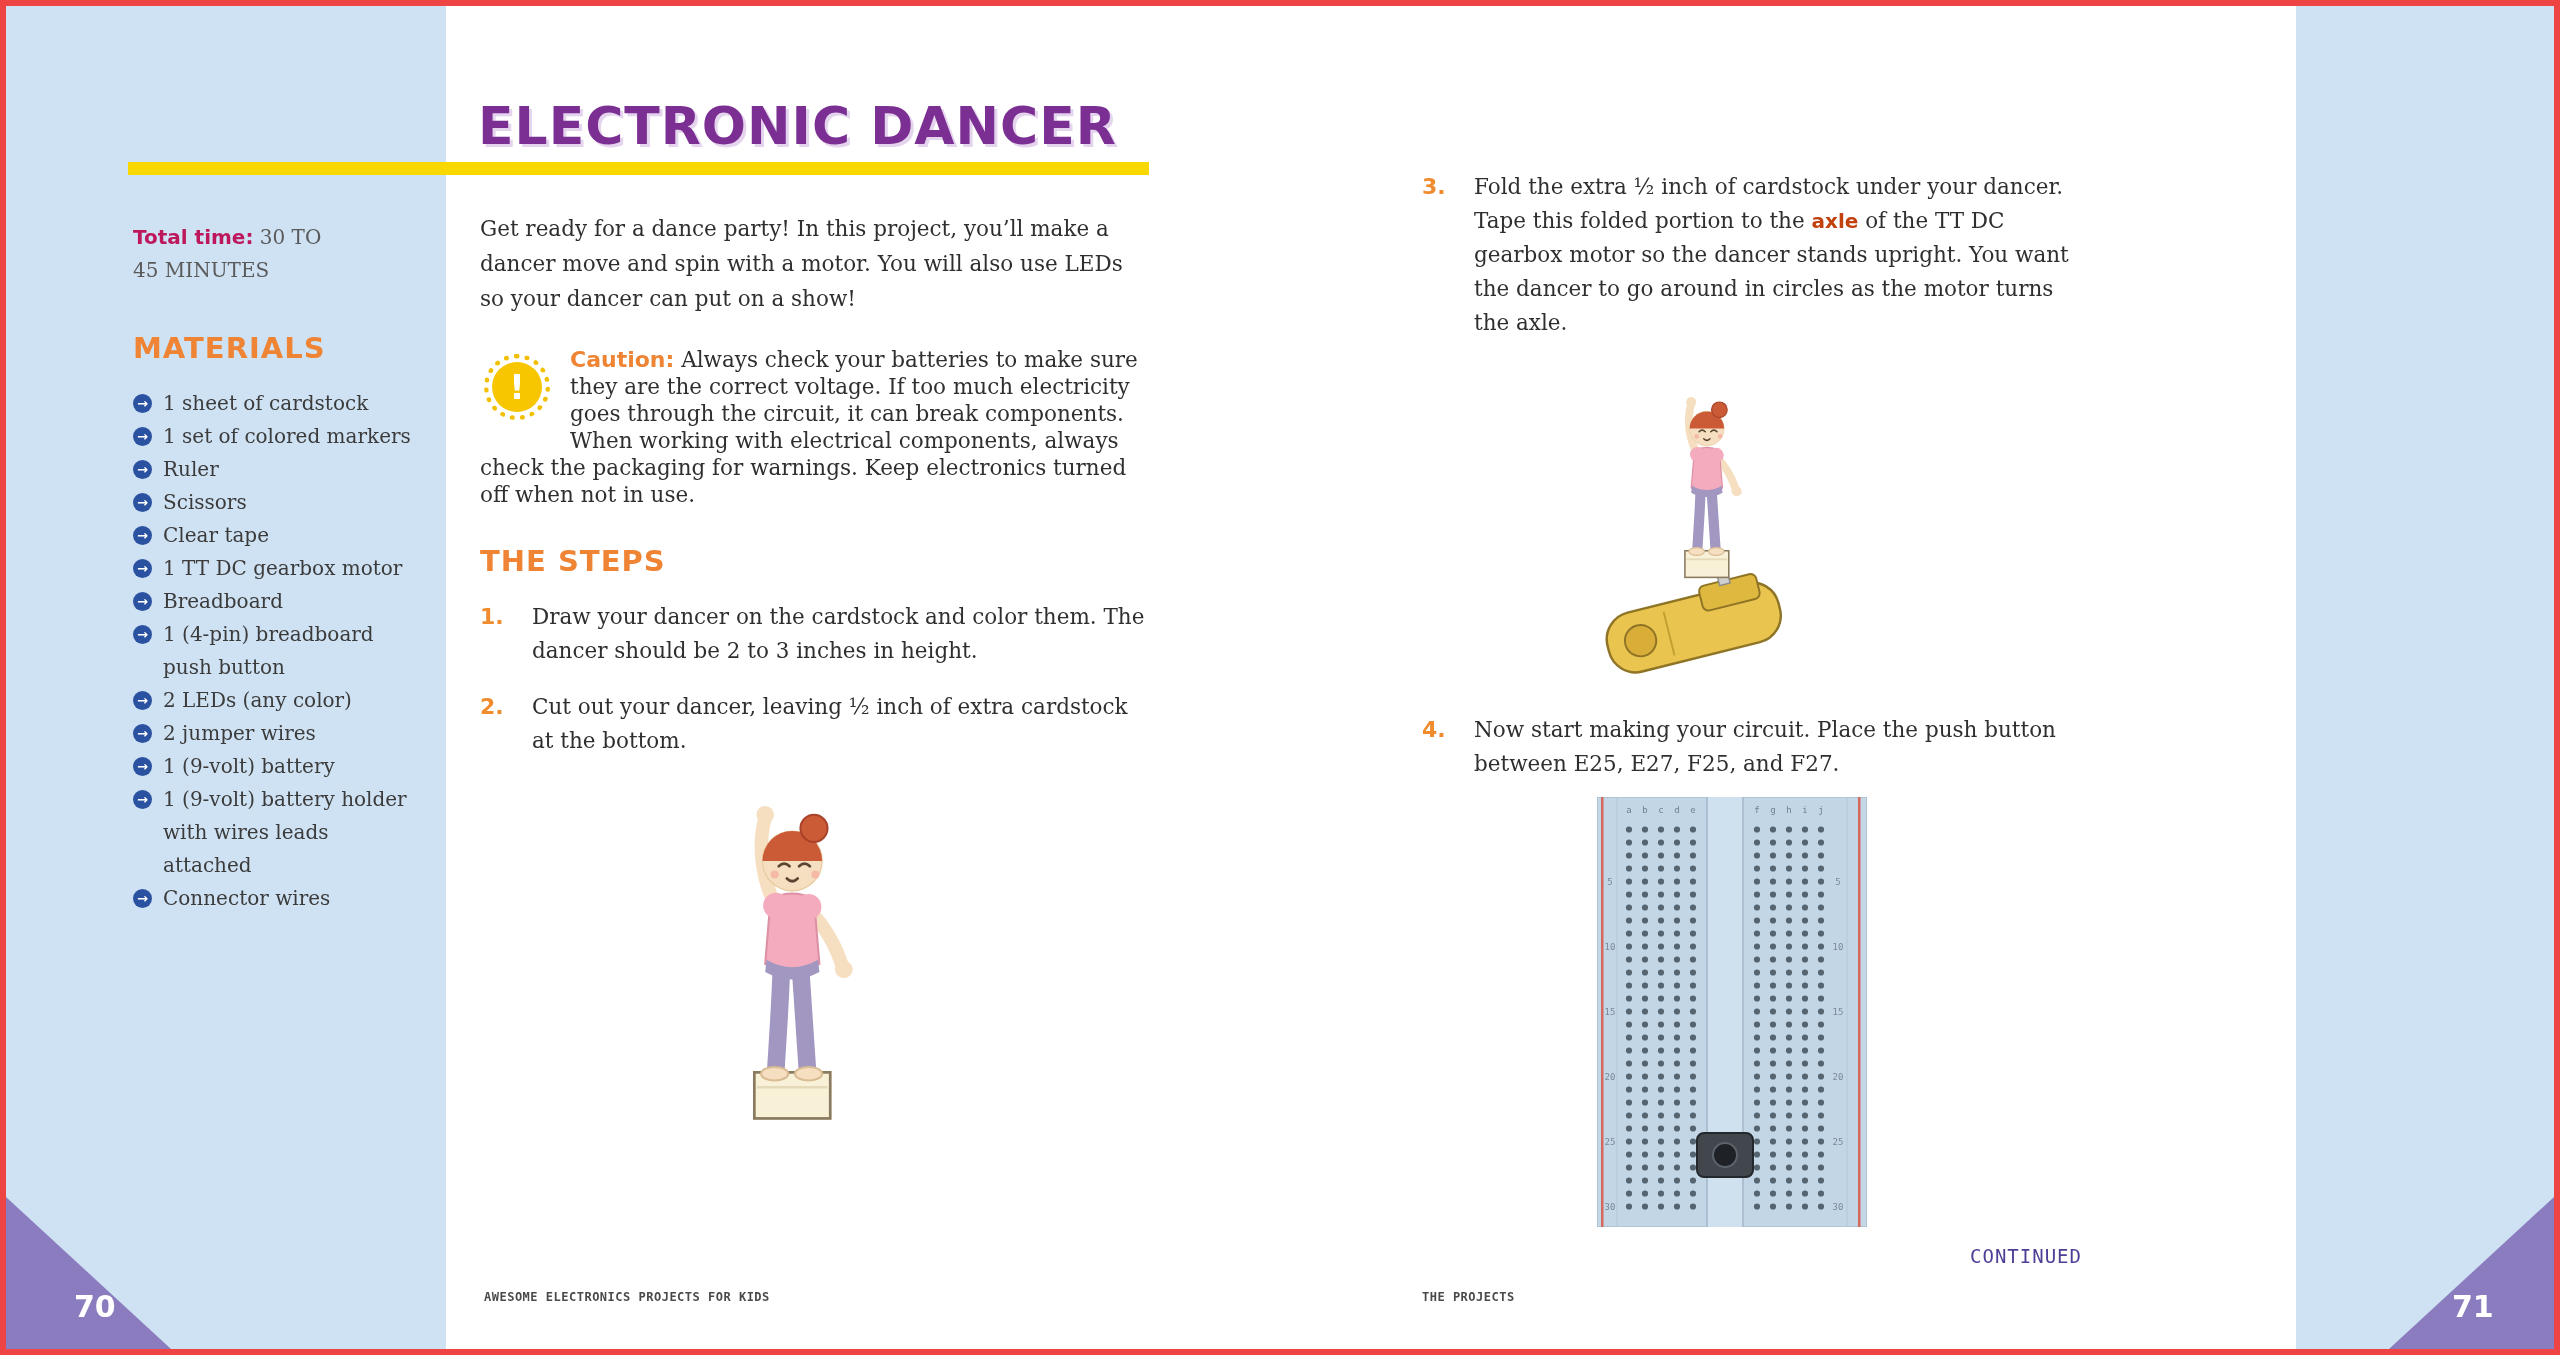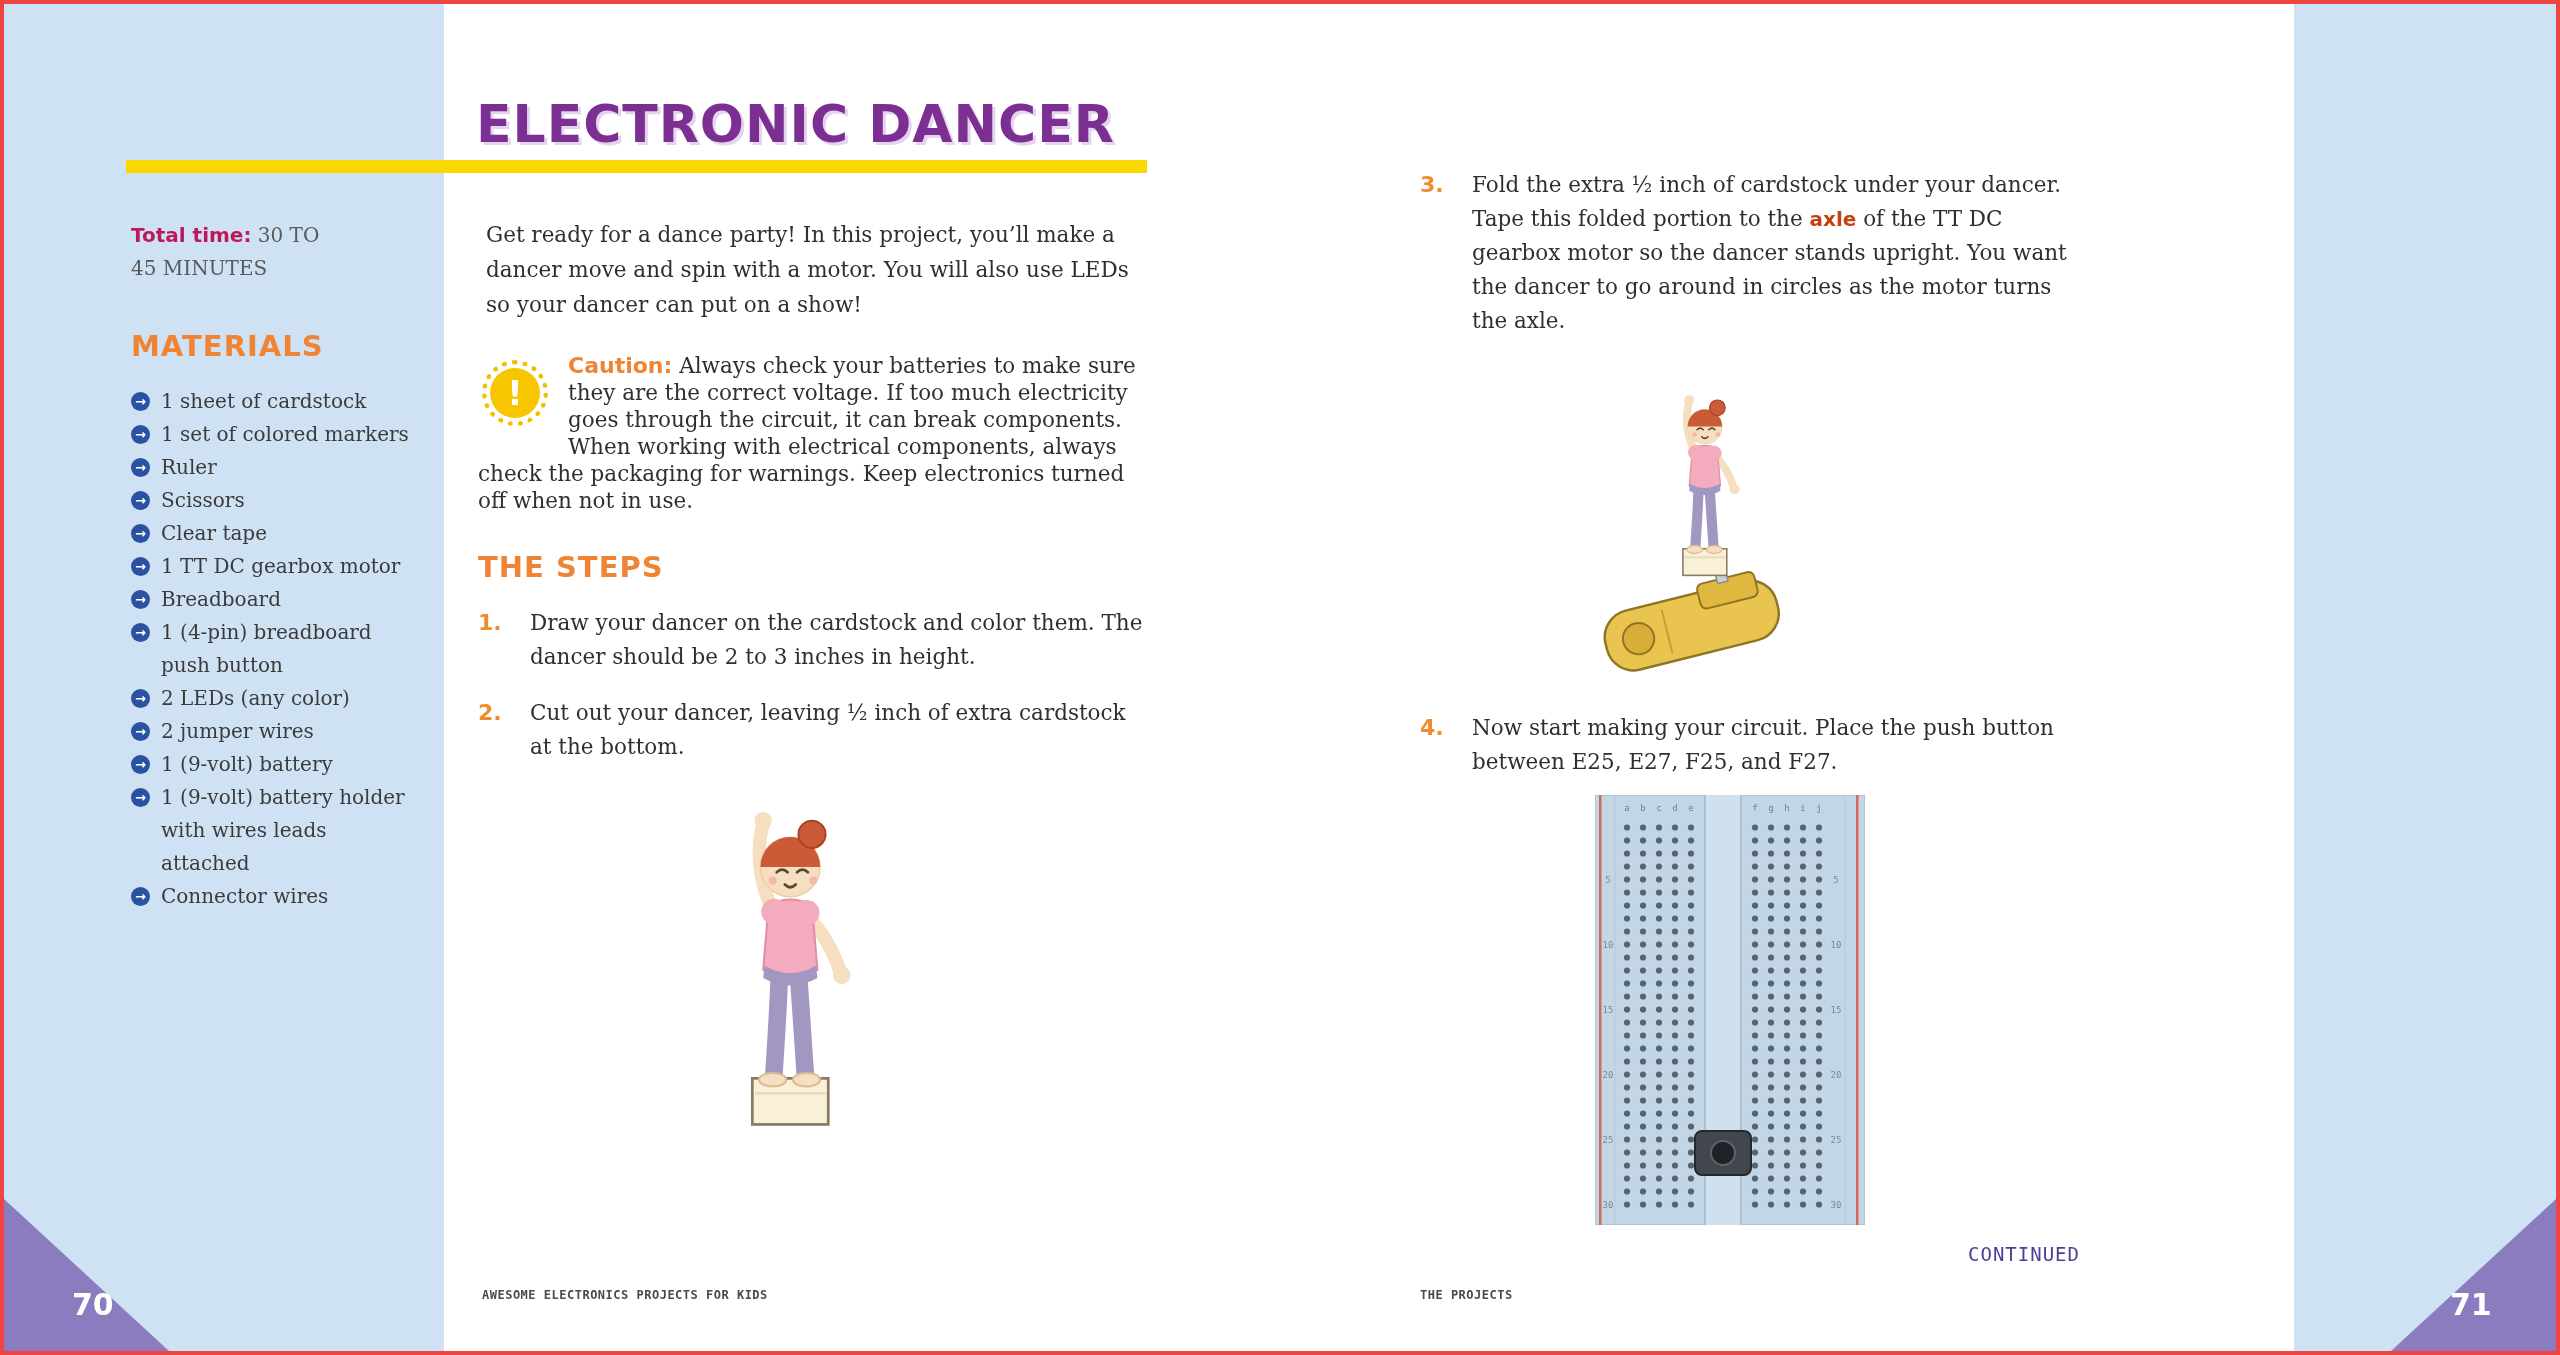--- a/index.html
+++ b/index.html
@@ -1,18 +1,18 @@
 <!DOCTYPE html>
 <html><head>
 <meta charset="utf-8">
 <style>
   html,body{margin:0;padding:0;background:#e9e9e9;}
   .spread{
     position:relative;width:2560px;height:1355px;background:#ffffff;
-    border:4px solid #ef4444;box-sizing:border-box;overflow:hidden;
+    border:6px solid #ef4444;box-sizing:border-box;overflow:hidden;
     font-family:"DejaVu Serif",serif;color:#3b3b3b;
   }
   .bg-strip{position:absolute;top:0;height:100%;background:#cfe2f3;}
   .bg-left{left:0;width:440px;}
   .bg-right{left:2290px;width:266px;}
 
   .yellow-bar{position:absolute;left:122px;top:156px;width:1021px;height:13px;background:#f9d800;z-index:2;}
   .title{
     position:absolute;left:472px;top:90px;margin:0;z-index:3;
     font-family:"DejaVu Sans",sans-serif;font-weight:800;font-size:52px;
@@ -28,21 +28,21 @@
   .materials li{display:flex;gap:11px;font-size:20px;line-height:33px;align-items:flex-start;color:#3b3b3b;}
   .bullet{
     flex:0 0 auto;width:19px;height:19px;margin-top:7px;border-radius:50%;
     background:#2a52a0;color:#fff;font-size:13px;line-height:19px;text-align:center;
     font-family:"DejaVu Sans",sans-serif;font-weight:700;
   }
 
   
   .left-col{position:absolute;left:474px;top:205px;width:672px;z-index:3;}
   .right-col{position:absolute;left:1416px;top:142px;width:660px;z-index:3;}
-  .intro{margin:8px;font-size:21.5px;line-height:35px;color:#2f2f2f;}
+  .intro{margin:0;font-size:21.5px;line-height:35px;color:#2f2f2f;}
 
   .caution{margin-top:30px;}
   .caution-icon{
     float:left;width:66px;height:66px;margin:8px 20px 8px 4px;
     border:5px dotted #f2c000;border-radius:50%;
     display:flex;align-items:center;justify-content:center;box-sizing:border-box;padding:3px;
   }
   .caution-icon-inner{
     width:100%;height:100%;border-radius:50%;background:#f7c600;color:#fff;
     display:flex;align-items:center;justify-content:center;

